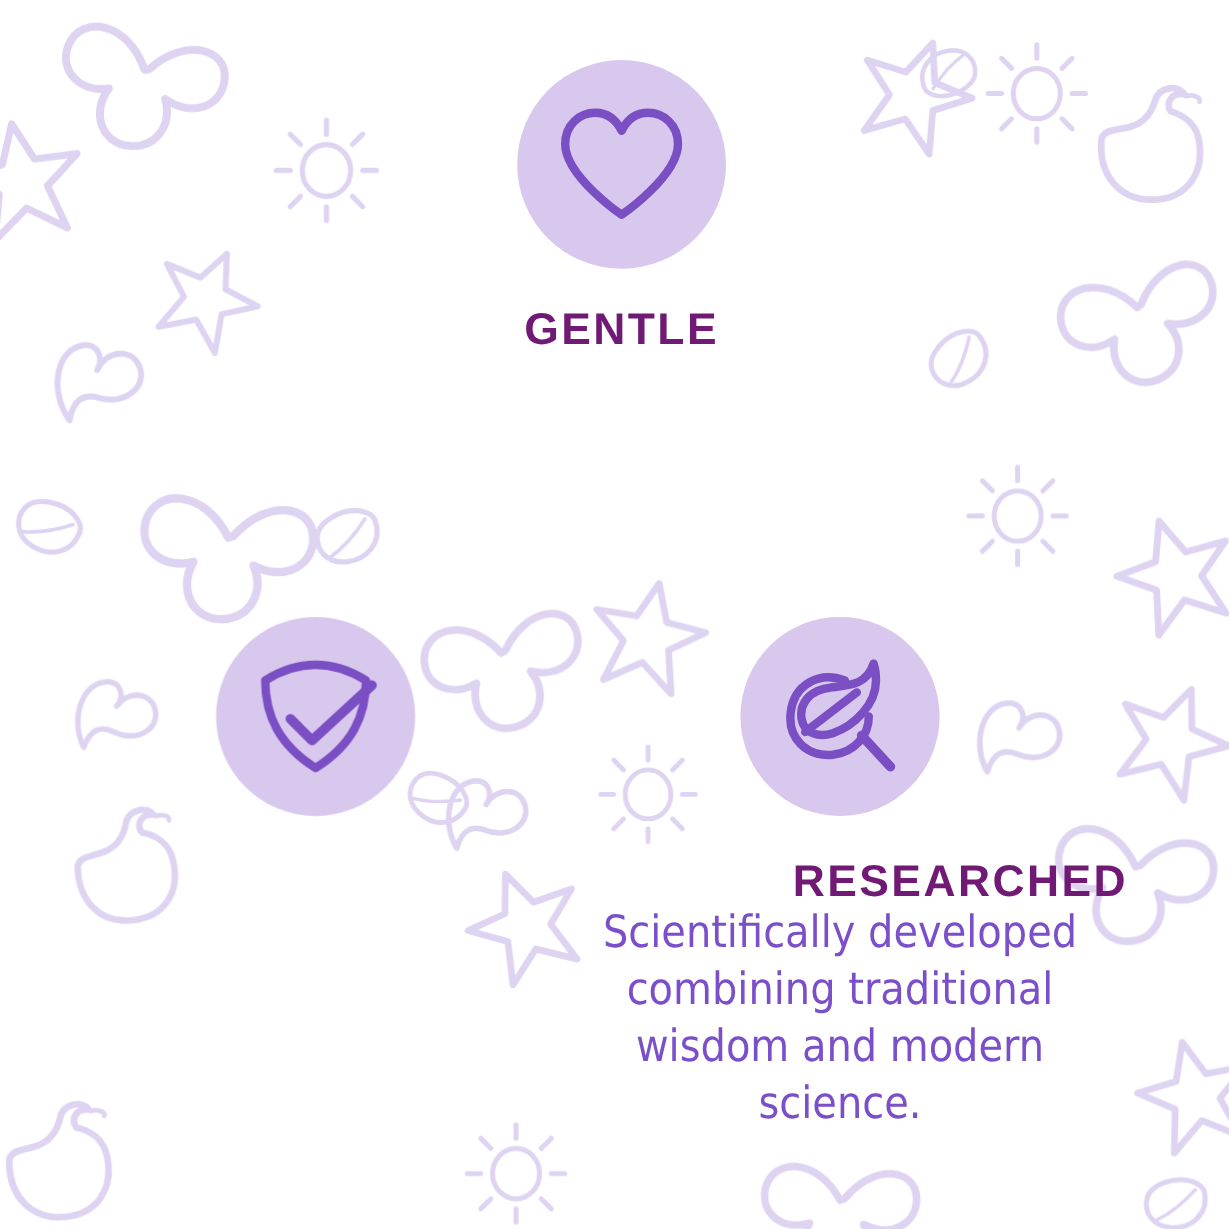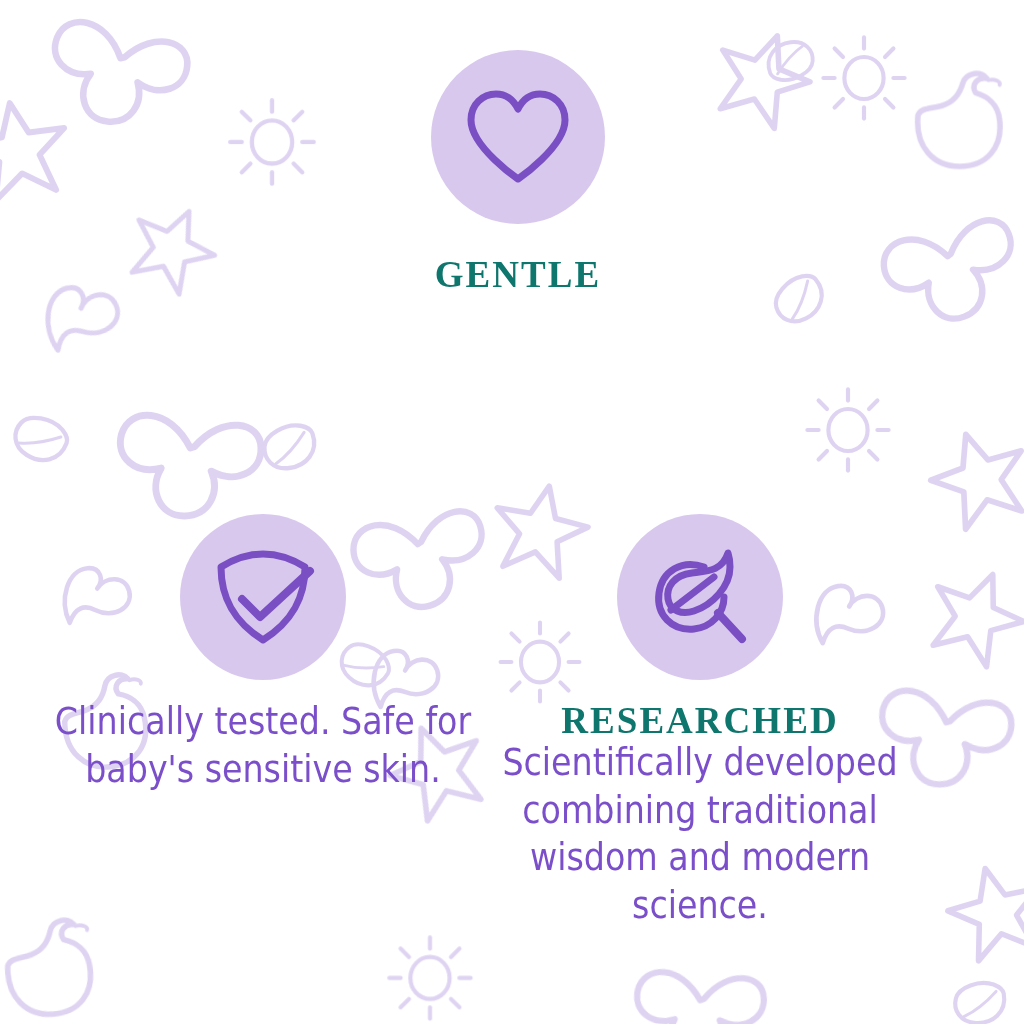--- a/index.html
+++ b/index.html
@@ -35,23 +35,23 @@
   .icon-circle {
     border-radius: 50%;
     background: #d9c8ee;
     display: flex;
     align-items: center;
     justify-content: center;
     margin: 0 auto;
   }
 
   .feature-title {
-    font-family: Liberation Serif, serif;
+    font-family: Liberation Sans, sans-serif;
     font-weight: bold;
-    color: #0f766e;
+    color: #701a75;
     letter-spacing: 0.055em;
     line-height: 1;
     white-space: nowrap;
   }
 
   .feature-desc {
     font-family: "DejaVu Sans Condensed", "Liberation Sans Narrow", "Liberation Sans", sans-serif;
     color: #7b4fc9;
     font-weight: 400;
   }
@@ -92,21 +92,22 @@
 
   
   #feature-researched {
     left: 460px;
     top: 514px;
     width: 480px;
   }
   #feature-researched .icon-circle { width: 166px; height: 166px; }
   #feature-researched .feature-title {
     font-size: 37px;
-    margin-top: 22px;
+    margin-top: 36px;
+    text-align: right;
   }
   #feature-researched .feature-desc {
     font-size: 37px;
     line-height: 1.29;
     margin-top: 0;
   }
 
   .icon-svg { display: block; }
 </style>
 </head>
@@ -212,21 +213,20 @@
   </div>
 
   <div class="feature" id="feature-safe">
     <div class="icon-circle">
       <svg class="icon-svg" width="108" height="108" viewBox="0 0 108 108" aria-hidden="true">
         <path d="M12,24 C28,14 44,11 54,11 C64,11 80,14 96,24
                  C96,54 84,78 54,97 C24,78 12,54 12,24 Z" fill="none" stroke="#7a4fc4" stroke-width="7" stroke-linejoin="round" stroke-linecap="round"></path>
         <path d="M33,56 L51,74 L101,28" fill="none" stroke="#7a4fc4" stroke-width="8" stroke-linejoin="round" stroke-linecap="round"></path>
       </svg>
     </div>
-    <div class="feature-desc">Clinically tested. Safe for baby's sensitive skin.</div>
   </div>
 
   <div class="feature" id="feature-researched">
     <div class="icon-circle">
       <svg class="icon-svg" width="112" height="112" viewBox="0 0 112 112" aria-hidden="true">
 
         <path d="M84,12 C78,30 64,30 48,32 C30,34 22,46 24,58 C26,70 38,74 50,70
                  C68,64 86,46 86,26 C86,20 85,15 84,12 Z" fill="none" stroke="#7a4fc4" stroke-width="7" stroke-linejoin="round" stroke-linecap="round"></path>
 
         <path d="M27,69 L70,36" fill="none" stroke="#7a4fc4" stroke-width="7" stroke-linecap="round"></path>

